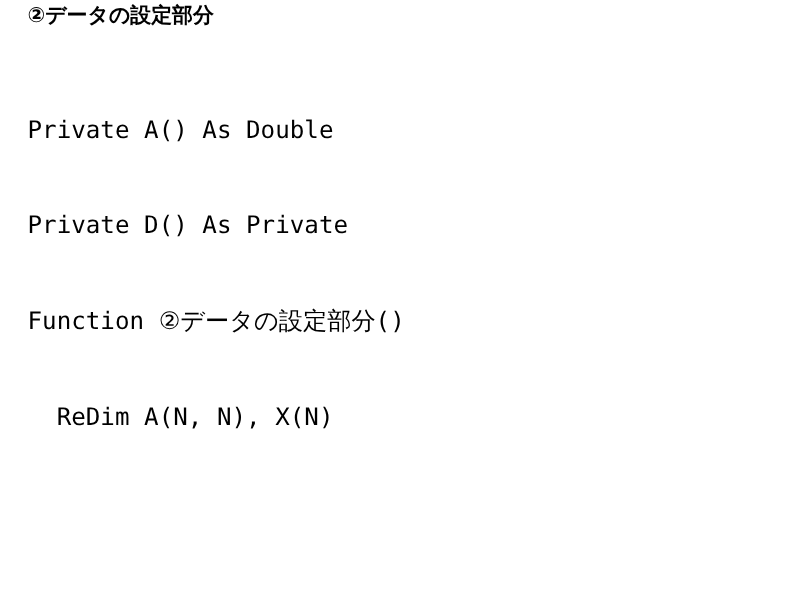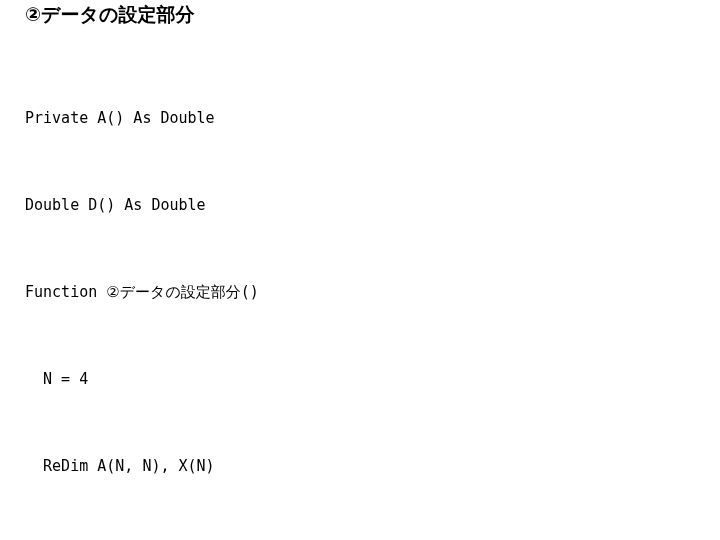--- a/index.html
+++ b/index.html
@@ -40,36 +40,35 @@
     font-size: 16.5px;
     line-height: 29px;
     color: #000000;
     white-space: pre;
   }
   .code-line {
     height: 29px;
     white-space: pre;
     color: #000000;
     font-family: "DejaVu Sans Mono", "Liberation Mono", monospace;
-    font-size: 15px;
+    font-size: 22px;
     line-height: 29px;
   }
 </style>
 </head>
 <body>
 
 <div id="slide">
 
   <div id="slide-title">②データの設定部分</div>
 
   <div id="code-block">
     <div class="code-line">Private A() As Double</div>
-    <div class="code-line">Double D() As Double</div>
+    <div class="code-line">Private D() As Private</div>
     <div class="code-line">Function ②データの設定部分()</div>
-    <div class="code-line">  N = 4</div>
     <div class="code-line">  ReDim A(N, N), X(N)</div>
     
     
     
     
     
     
     
     
     

